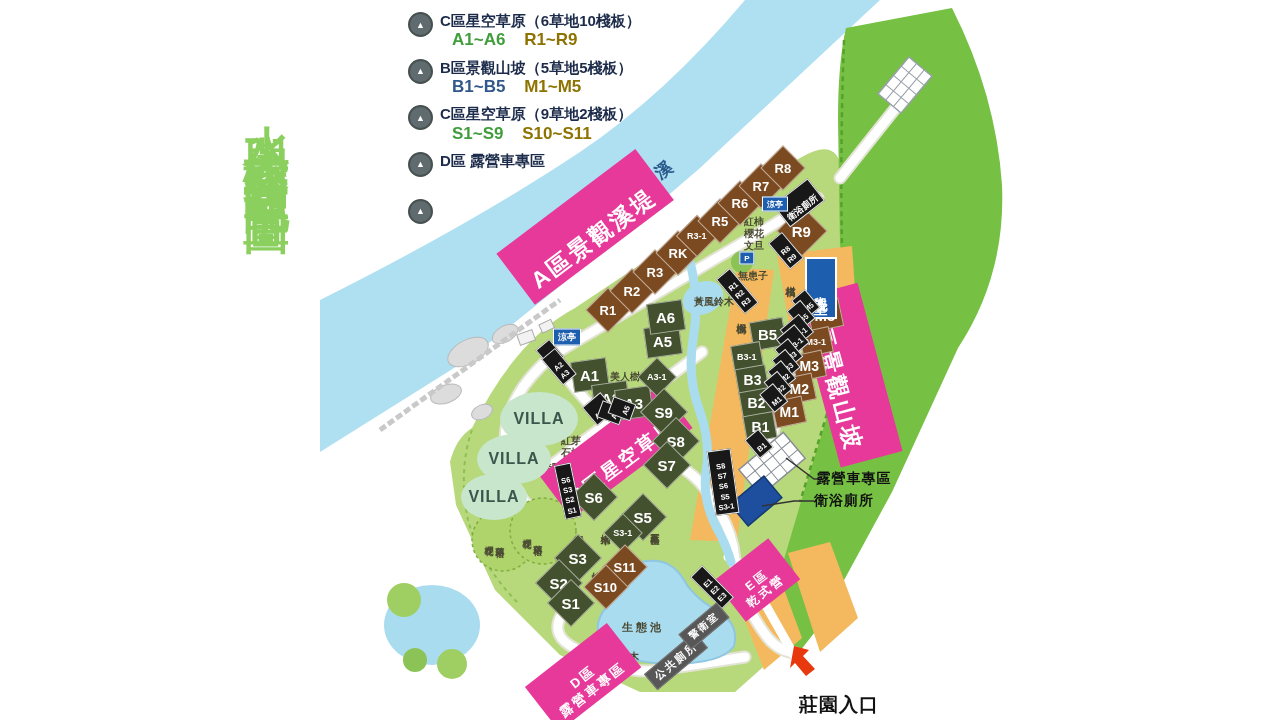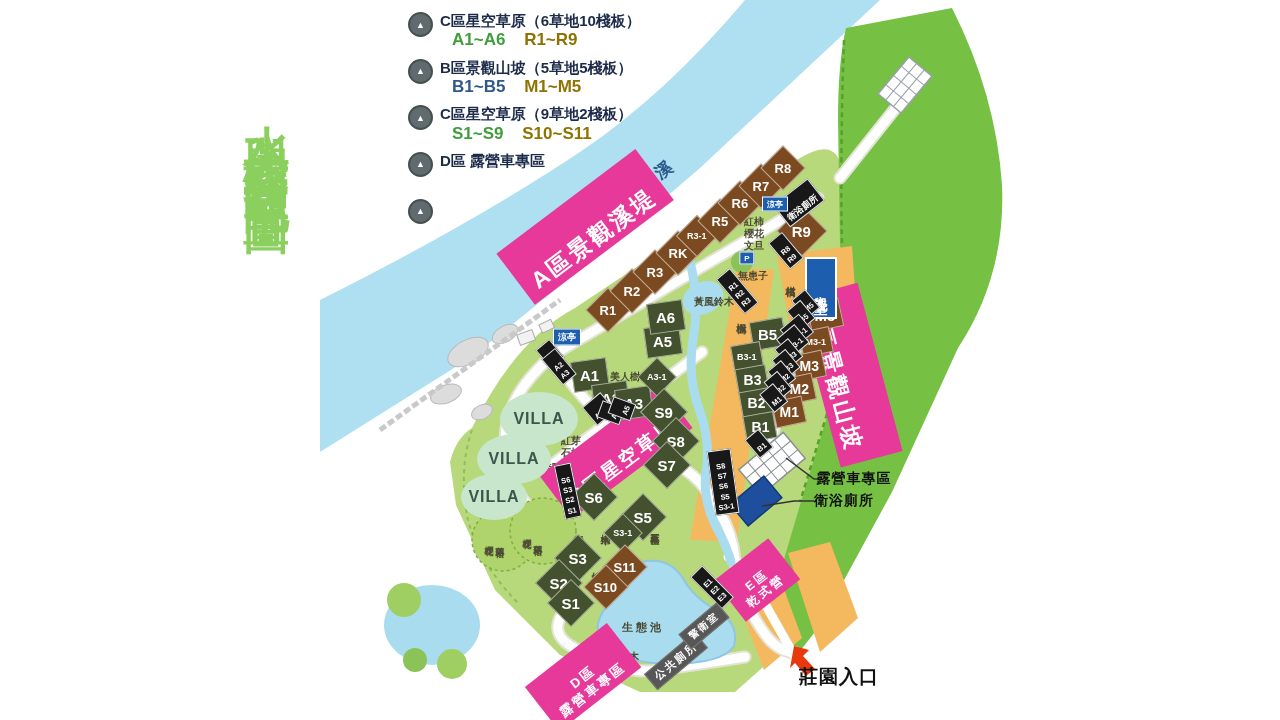--- a/index.html
+++ b/index.html
@@ -511,18 +511,18 @@
     </div>
 
   <div>
 
   <div class="abs poi" style="font-size: var(--fs); --x: 854px; --y: 479px; --fs: 14px;">
         <span>露營車專區</span>
       </div>
       <div class="abs poi" style="font-size: var(--fs); --x: 844px; --y: 501px; --fs: 14px;">
         <span>衛浴廁所</span>
       </div>
-      <div class="abs poi" style="font-size: var(--fs); --x: 839px; --y: 677px; --fs: 19px;">
+      <div class="abs poi" style="font-size: var(--fs); margin-top: 28px; --x: 839px; --y: 677px; --fs: 19px;">
         <span>莊園入口</span>
       </div>
     </div>
 
 </div>
 
 </body></html>

